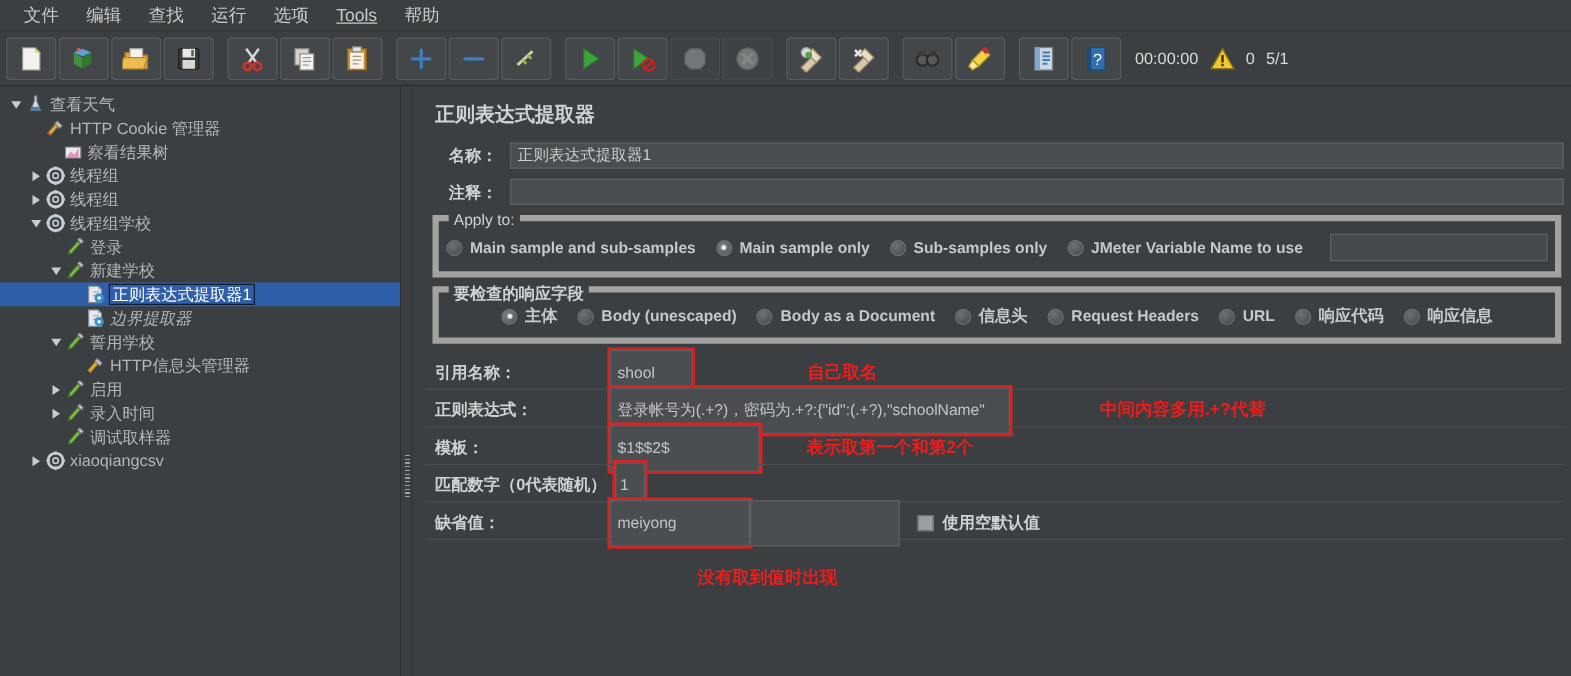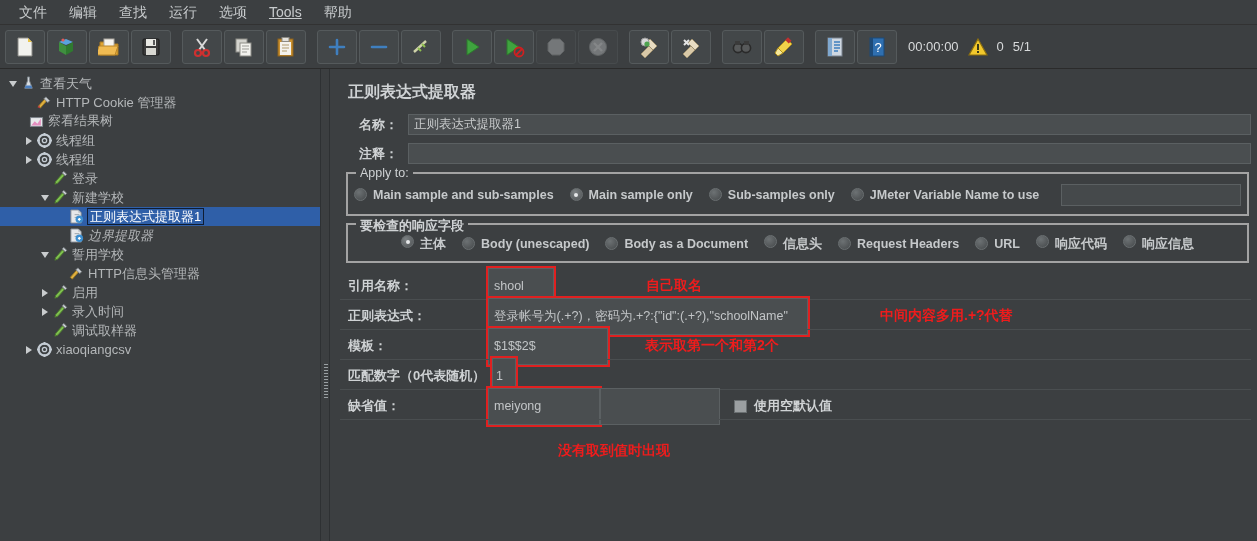--- a/index.html
+++ b/index.html
@@ -134,34 +134,34 @@
     color: #c9cccd;
     font-size: 12.5px;
     padding: 0 5px;
     line-height: 19px;
     outline: none;
     font-family: "Liberation Sans", "DejaVu Sans", sans-serif;
   }
 
   
   .group {
-    border: 2px solid #a3a3a3;
+    border: 5px solid #a3a3a3;
     margin: 6px 2px 7px 6px;
     padding: 10px 6px 8px 6px;
     position: relative;
   }
   .group > .g-title {
     position: absolute; top: -8px; left: 8px;
     background: #3c3f41; padding: 0 4px;
     color: #cfd2d4; font-size: 12.5px;
   }
   .group.cjk > .g-title { font-size: 13px; font-weight: bold; }
 
   .radio-line { display: flex; align-items: center; gap: 0px; }
-  .radio-opt { display: flex; align-items: flex-start; margin-right: 16px; cursor: default; }
+  .radio-opt { display: flex; align-items: center; margin-right: 16px; cursor: default; }
   .radio {
     width: 13px; height: 13px; border-radius: 50%;
     background: radial-gradient(circle at 35% 30%, #6d7274 0%, #55595b 60%, #44494b 100%);
     border: 1px solid #6a6f71;
     margin-right: 6px;
     display: flex; align-items: center; justify-content: center;
     flex: none;
   }
   .radio.on { background: radial-gradient(circle at 35% 30%, #7c8183 0%, #5d6163 70%); }
   .radio.on::after {
@@ -411,21 +411,21 @@
           <span class="toggler"></span>
           <span class="t-ico">
             <svg width="16" height="15" viewBox="0 0 16 16">
               <path d="M2 12 L9 4 l2 2 -7 8 z" fill="#e0b040" stroke="#9a7820"></path>
               <path d="M10 2 l4 4 -2 2 -4 -4 z" fill="#c8ccd0" stroke="#80858a"></path>
               <path d="M1 13 l3 1 -1 -3 z" fill="#c04040"></path>
             </svg>
           </span>
           <span class="tree-label">HTTP Cookie 管理器</span>
         </div>
-        <div class="tree-row" style="padding-left: 14px; font-family: Liberation Mono, monospace;">
+        <div class="tree-row" style="padding-left: 36px;">
           <span class="toggler"></span>
           <span class="t-ico">
             <svg width="15" height="14" viewBox="0 0 16 16">
               <rect x="1" y="3" width="14" height="10" fill="#e8eaec" stroke="#7d858c"></rect>
               <path d="M2 12 l4 -5 3 3 4 -6 v8 z" fill="#e58fc0"></path>
             </svg>
           </span>
           <span class="tree-label">察看结果树</span>
         </div>
         <div class="tree-row" style="padding-left: 22px;">
@@ -452,20 +452,36 @@
             <svg width="15" height="15" viewBox="0 0 16 16">
               <circle cx="8" cy="8" r="6.4" fill="none" stroke="#c4ccd4" stroke-width="2.4"></circle>
               <circle cx="8" cy="8" r="2.3" fill="#3c3f41" stroke="#c4ccd4" stroke-width="1.4"></circle>
               <rect x="7" y="0" width="2" height="3" fill="#c4ccd4"></rect>
               <rect x="7" y="13" width="2" height="3" fill="#c4ccd4"></rect>
               <rect x="0" y="7" width="3" height="2" fill="#c4ccd4"></rect>
               <rect x="13" y="7" width="3" height="2" fill="#c4ccd4"></rect>
             </svg>
           </span>
           <span class="tree-label">线程组</span>
+        </div>
+        <div class="tree-row" style="padding-left: 22px;">
+          <span class="toggler">
+            <span class="arrow-d"></span>
+          </span>
+          <span class="t-ico">
+            <svg width="15" height="15" viewBox="0 0 16 16">
+              <circle cx="8" cy="8" r="6.4" fill="none" stroke="#c4ccd4" stroke-width="2.4"></circle>
+              <circle cx="8" cy="8" r="2.3" fill="#3c3f41" stroke="#c4ccd4" stroke-width="1.4"></circle>
+              <rect x="7" y="0" width="2" height="3" fill="#c4ccd4"></rect>
+              <rect x="7" y="13" width="2" height="3" fill="#c4ccd4"></rect>
+              <rect x="0" y="7" width="3" height="2" fill="#c4ccd4"></rect>
+              <rect x="13" y="7" width="3" height="2" fill="#c4ccd4"></rect>
+            </svg>
+          </span>
+          <span class="tree-label">线程组学校</span>
         </div>
         <div class="tree-row" style="padding-left: 38px;">
           <span class="toggler"></span>
           <span class="t-ico">
             <svg width="15" height="15" viewBox="0 0 16 16">
               <path d="M2 14 l3 -1 7 -8 -2 -2 -7 8 z" fill="#7fc04f" stroke="#4d7a2e"></path>
               <path d="M10 2 l3 3 1.5 -1.5 -3 -3 z" fill="#d8dce0" stroke="#80858a"></path>
             </svg>
           </span>
           <span class="tree-label">登录</span>

